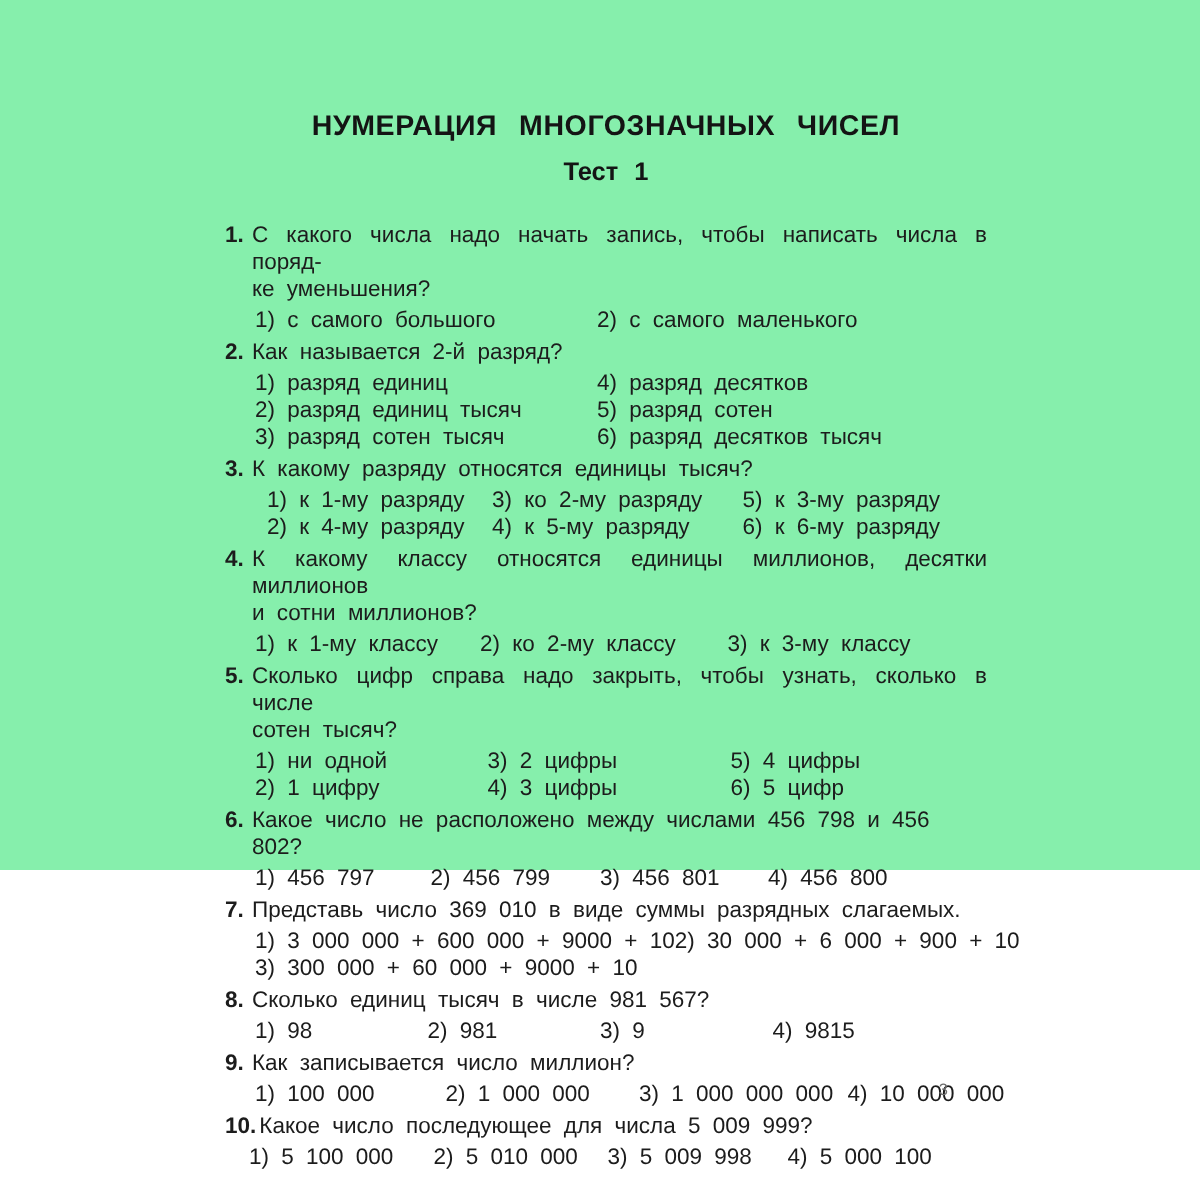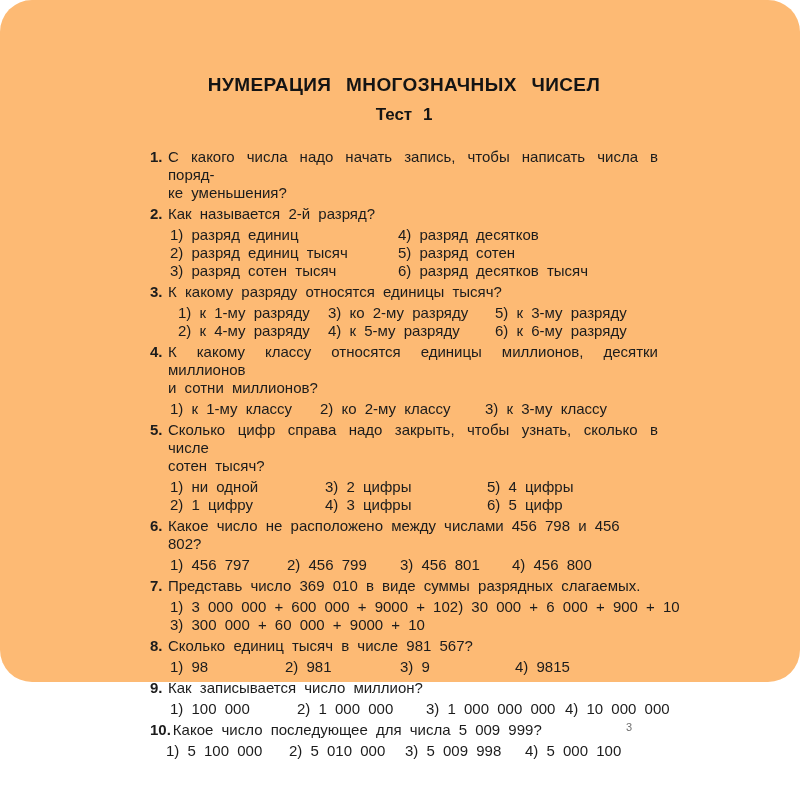--- a/index.html
+++ b/index.html
@@ -5,23 +5,22 @@
   * { margin: 0; padding: 0; box-sizing: border-box; }
   html, body {
     width: 800px; height: 800px;
     background: #ffffff;
     overflow: hidden;
     font-family: "Liberation Sans", "DejaVu Sans", sans-serif;
     color: #1c1c1c;
   }
   .page {
     position: relative;
-    width: 800px; height: 682px;
-    background: #fdba74;
-    border-radius: 32px;
+    width: 800px; height: 580px;
+    background: #86efac;
   }
   .content {
     position: absolute;
     left: 150px; top: 74px;
     width: 508px;
   }
   .doc-title {
     font-size: 19px;
     font-weight: 700;
     text-align: center;
@@ -87,20 +86,24 @@
     <div class="doc-subtitle">Тест  1</div>
     <div class="questions">
         <div class="question">
           <div class="q-head">
             <span class="q-num">1.</span>
             <div class="q-body">
               <div class="q-line jfull">С какого числа надо начать запись, чтобы написать числа в поряд-</div>
               <div class="q-line">ке уменьшения?</div>
             </div>
           </div>
+          <div class="q-options" style="grid-template-columns: 228px 1fr;">
+            <div class="q-opt">1)  с самого большого</div>
+            <div class="q-opt">2)  с самого маленького</div>
+          </div>
         </div>
         <div class="question">
           <div class="q-head">
             <span class="q-num">2.</span>
             <div class="q-body">
               <div class="q-line">Как называется 2-й разряд?</div>
             </div>
           </div>
           <div class="q-options" style="grid-template-columns: 228px 1fr;">
             <div class="q-opt">1)  разряд единиц</div>

